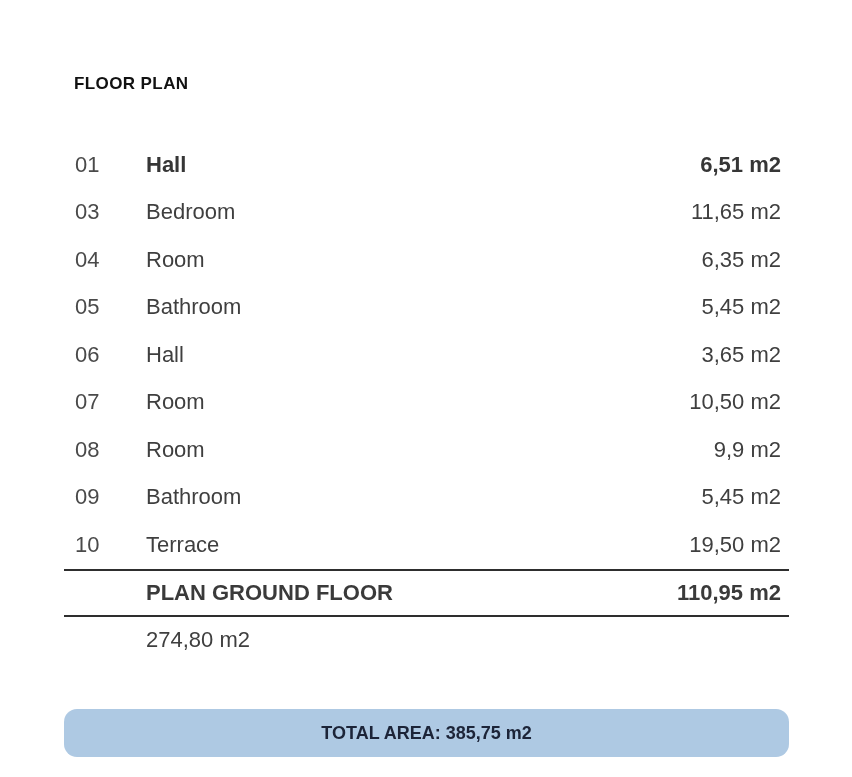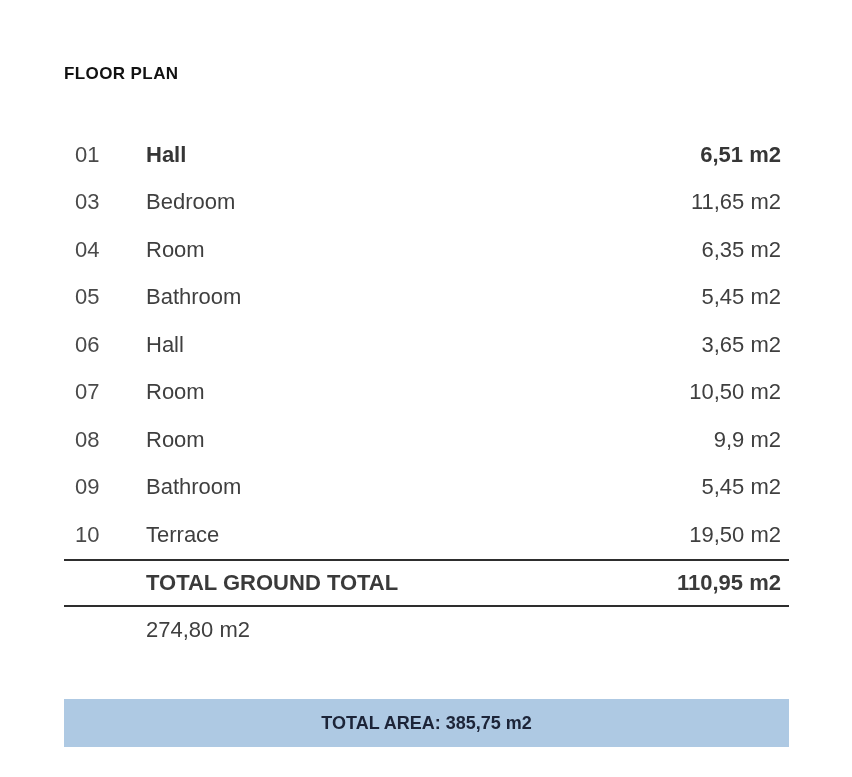--- a/index.html
+++ b/index.html
@@ -13,21 +13,21 @@
     width: 852px;
     height: 777px;
     background: #ffffff;
     overflow: hidden;
   }
   .container {
     margin-left: 64px;
     width: 725px;
   }
   .title {
-    margin: 0;
+    margin: 10px;
     padding-top: 65px;
     font-size: 17px;
     line-height: 18px;
     font-weight: 700;
     letter-spacing: 0.4px;
     color: var(--title-text, #111111);
   }
   .rows {
     margin-top: 48px;
   }
@@ -75,20 +75,21 @@
   .total-bar {
     margin-top: 45px;
     height: 48px;
     background: var(--accent-bar-bg, #aec9e3);
     display: flex;
     align-items: center;
     justify-content: center;
     font-size: 18px;
     font-weight: 700;
     color: var(--bar-text, #1c2438);
+    border-radius: 13px;
   }
 </style>
 </head>
 <body>
 
 <div class="page">
   <div class="container">
 
     <h1 class="title">FLOOR PLAN</h1>
 
@@ -144,21 +145,21 @@
 
   <div class="row">
     <span class="num">10</span>
     <span class="name">Terrace</span>
     <span class="area">19,50 m2</span>
   </div>
 </div>
 
     <div class="row row-total">
       <span class="num"></span>
-      <span class="name">TOTAL GROUND TOTAL</span>
+      <span class="name">PLAN GROUND FLOOR</span>
       <span class="area">110,95 m2</span>
     </div>
 
     <div class="row row-atrium">
       <span class="num"></span>
       <span class="area">274,80 m2</span>
     </div>
 
     <div class="total-bar">
       <span>TOTAL AREA: 385,75 m2</span>

